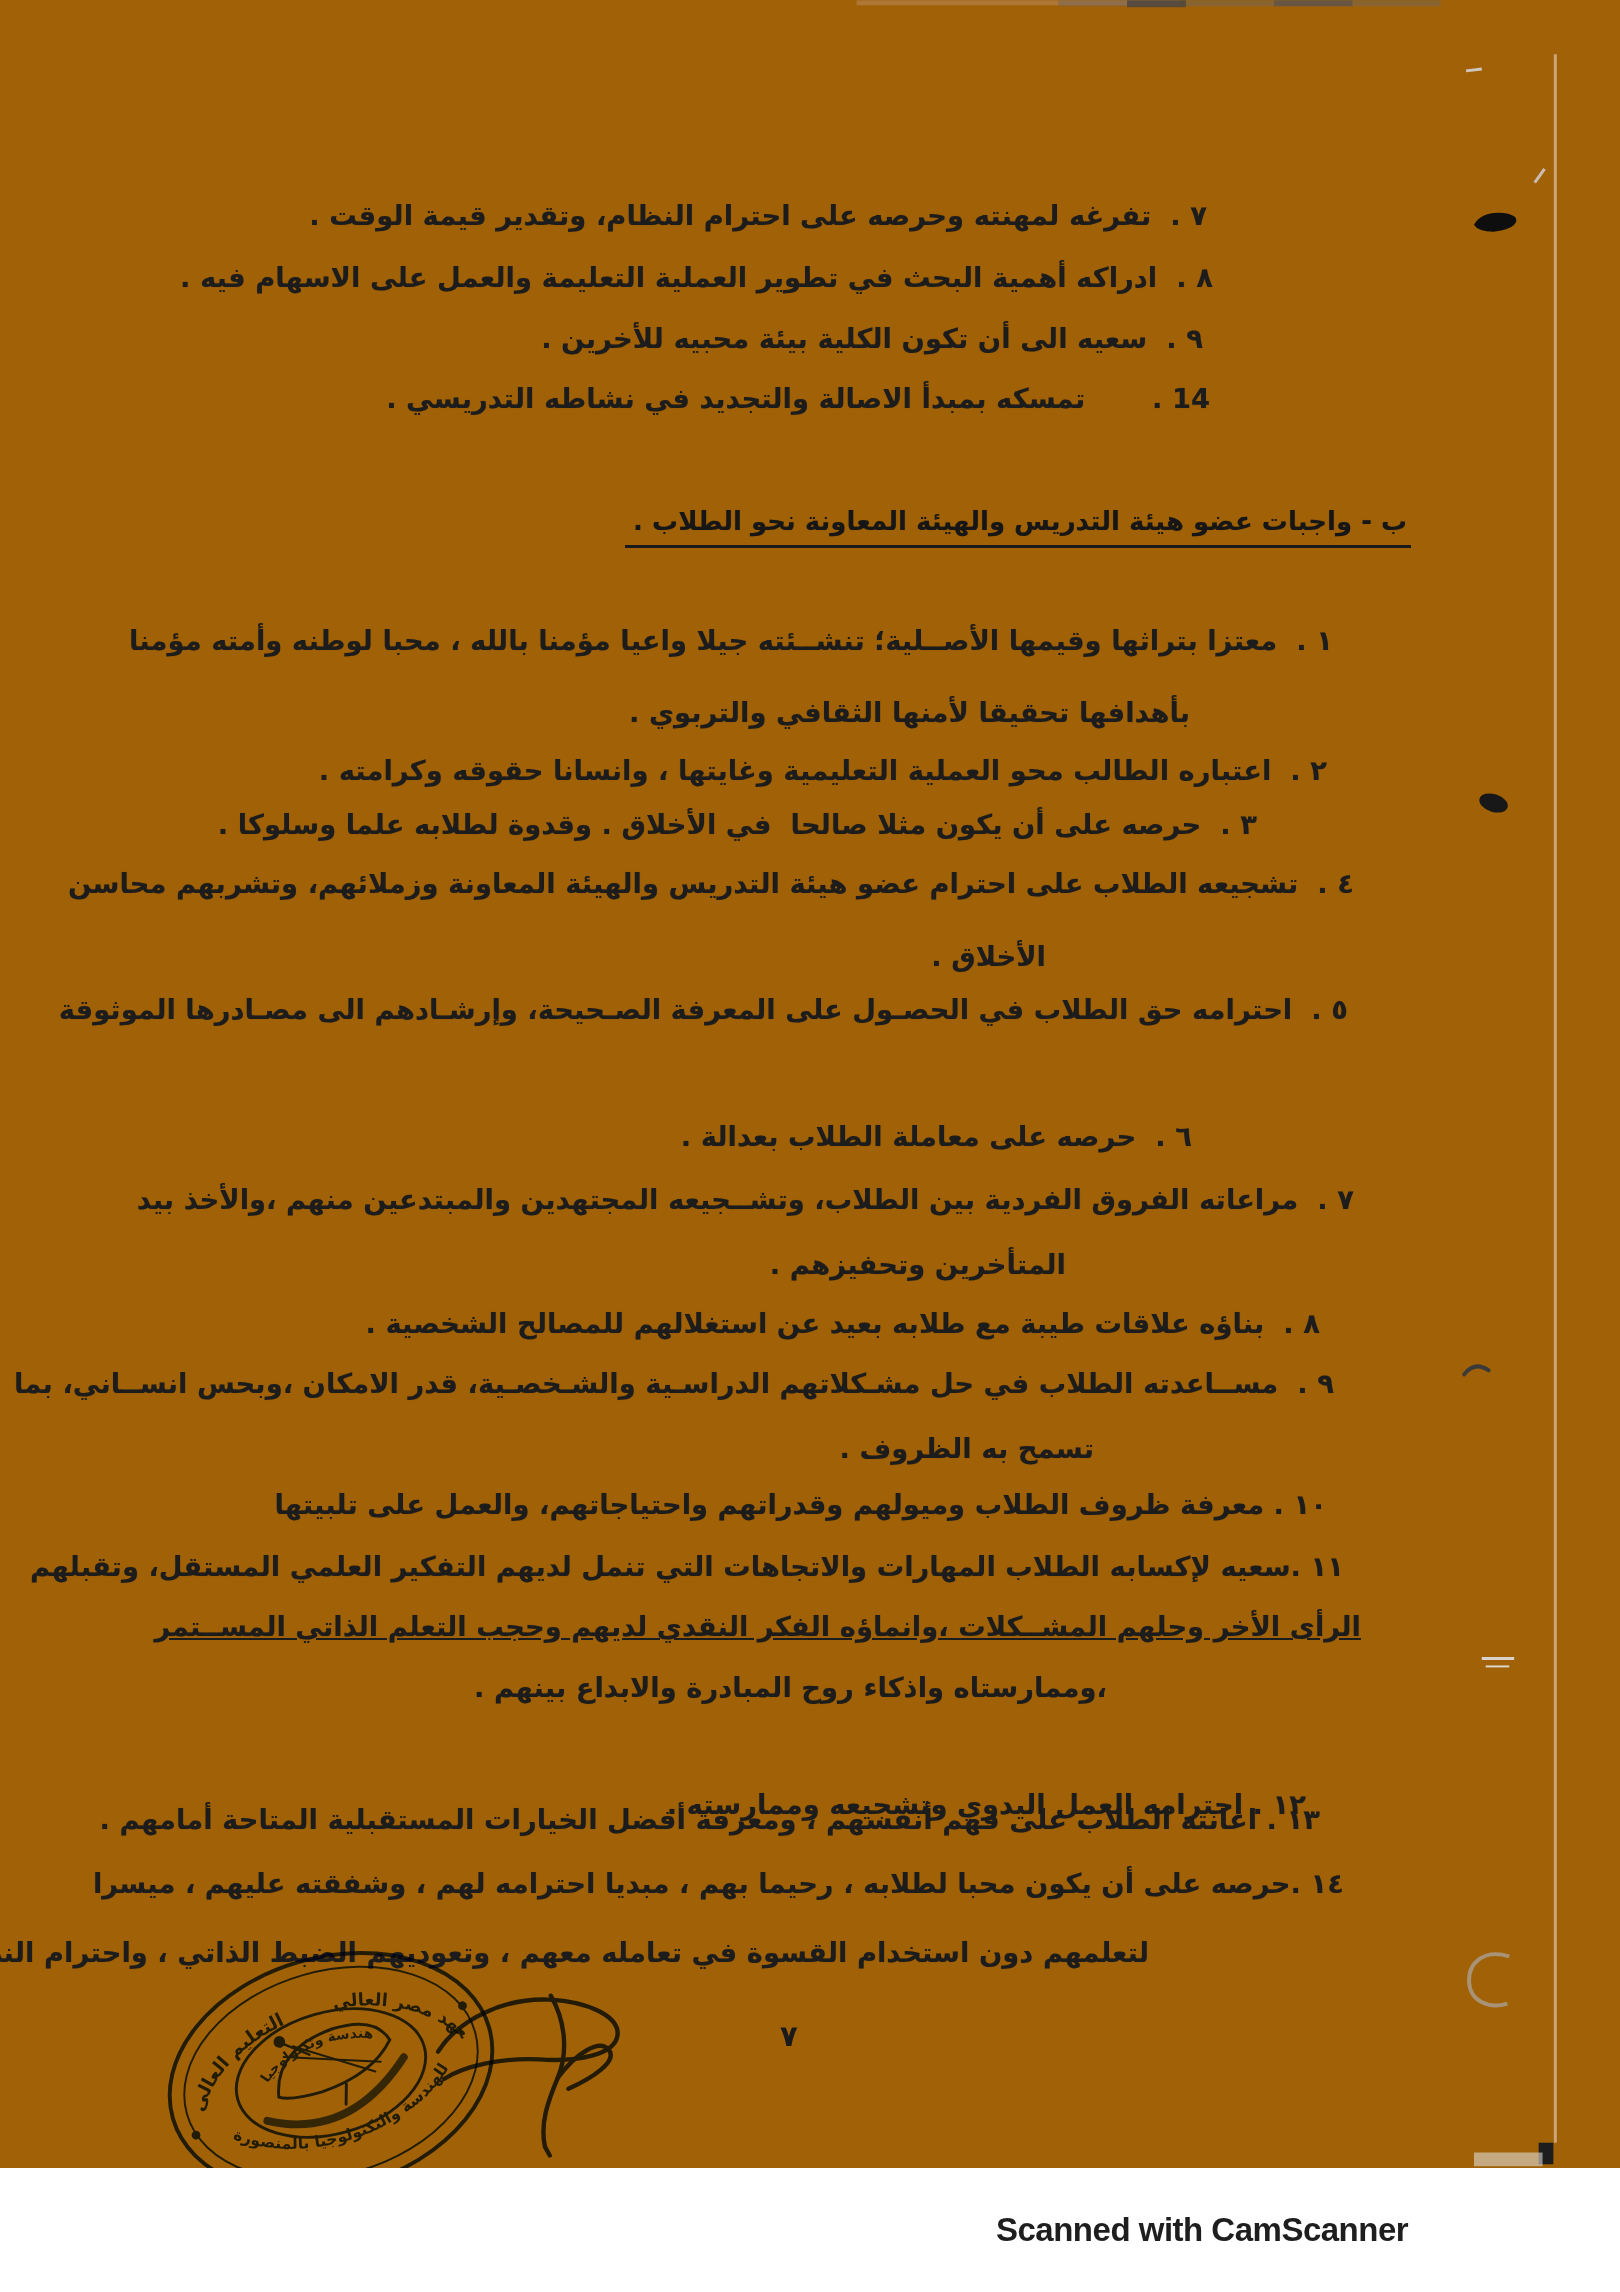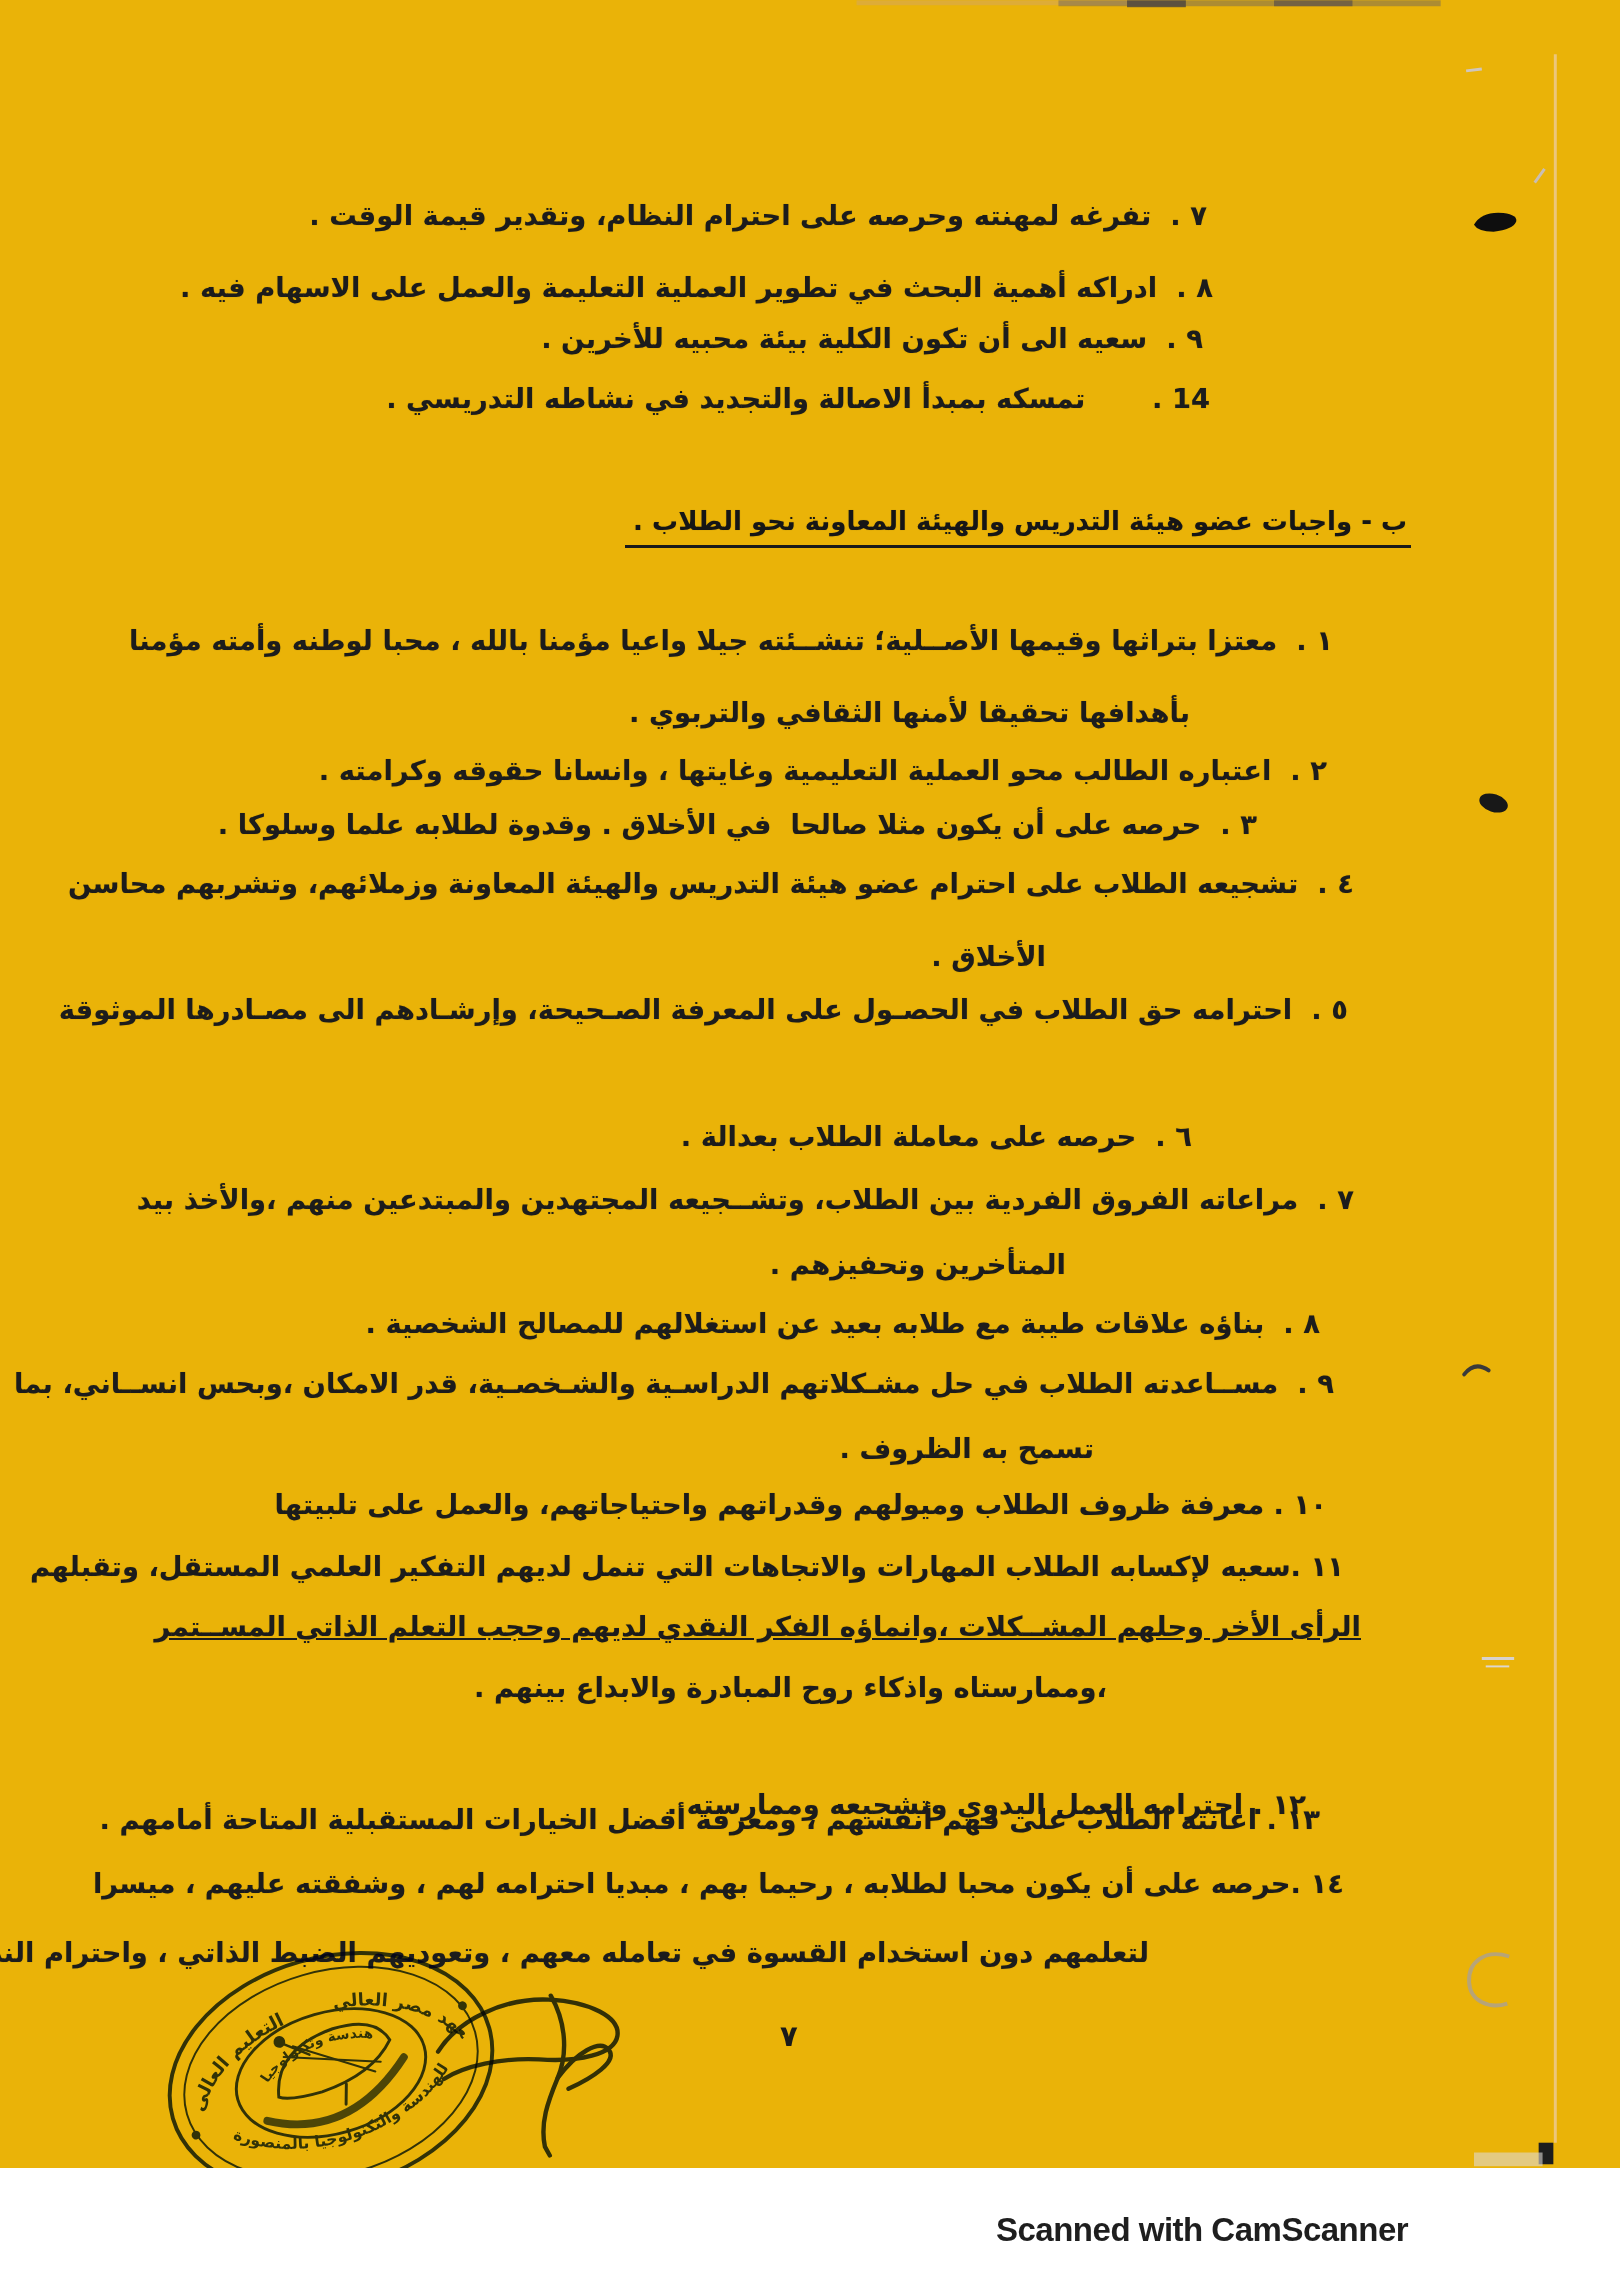--- a/index.html
+++ b/index.html
@@ -1,38 +1,38 @@
 <!DOCTYPE html>
 <html><head>
 <meta charset="utf-8">
 <title>Scanned Document</title>
 <style>
   html,body{margin:0;padding:0;background:#e8e8e8;}
-  .page{position:relative;width:1620px;height:2293px;background:#eab308;overflow:hidden;
+  .page{position:relative;width:1620px;height:2293px;background:#a16207;overflow:hidden;
         font-family:"DejaVu Sans",sans-serif;}
   .ln{position:absolute;direction:rtl;white-space:pre;font-weight:bold;font-size:27.4px;
       color:#1c1c1c;line-height:1.3;text-shadow:0 0 1px rgba(20,20,20,.28);}
   .hd{position:absolute;direction:rtl;white-space:pre;font-weight:bold;font-size:26px;
       color:#161616;border-bottom:3.9px solid #1a1a1a;padding:0 3.9px 8.8px 7.8px;
       text-shadow:0 0 1px rgba(20,20,20,.3);}
   .pagenum{position:absolute;left:780px;top:2019px;font-weight:bold;font-size:29px;color:#1a1a1a;}
   .footer-strip{position:absolute;left:0;bottom:0;width:100%;height:125px;background:#ffffff;}
   .credit{position:absolute;left:996px;top:2211px;font-family:"Liberation Sans",sans-serif;
       font-weight:bold;font-size:33px;letter-spacing:-0.5px;color:#1e1e1e;}
   .overlay{position:absolute;left:0;top:0;pointer-events:none;}
   .stamp{position:absolute;left:143px;top:1919px;mix-blend-mode:multiply;opacity:.92;}
   .sig{mix-blend-mode:multiply;}
 </style>
 </head>
 <body>
 
 <div class="page">
 
   <div class="ln" style="top:198px;right:413px;">٧ .  تفرغه لمهنته وحرصه على احترام النظام، وتقدير قيمة الوقت .</div>
-  <div class="ln" style="top:270px;right:407px;">٨ .  ادراكه أهمية البحث في تطوير العملية التعليمة والعمل على الاسهام فيه .</div>
+  <div class="ln" style="top:260px;right:407px;">٨ .  ادراكه أهمية البحث في تطوير العملية التعليمة والعمل على الاسهام فيه .</div>
   <div class="ln" style="top:321px;right:417px;">٩ .  سعيه الى أن تكون الكلية بيئة محبيه للأخرين .</div>
   <div class="ln" style="top:381px;right:410px;">14 .       تمسكه بمبدأ الاصالة والتجديد في نشاطه التدريسي .</div>
 
   <div class="hd" style="top:506px;right:209px;">ب - واجبات عضو هيئة التدريس والهيئة المعاونة نحو الطلاب .</div>
 
   <div class="ln" style="top:623px;right:287px;">١ .  معتزا بتراثها وقيمها الأصــلية؛ تنشــئته جيلا واعيا مؤمنا بالله ، محبا لوطنه وأمته مؤمنا</div>
   <div class="ln" style="top:695px;right:430px;">بأهدافها تحقيقا لأمنها الثقافي والتربوي .</div>
   <div class="ln" style="top:753px;right:293px;">٢ .  اعتباره الطالب محو العملية التعليمية وغايتها ، وانسانا حقوقه وكرامته .</div>
   <div class="ln" style="top:807px;right:363px;">٣ .  حرصه على أن يكون مثلا صالحا  في الأخلاق . وقدوة لطلابه علما وسلوكا .</div>
   <div class="ln" style="top:866px;right:266px;">٤ .  تشجيعه الطلاب على احترام عضو هيئة التدريس والهيئة المعاونة وزملائهم، وتشربهم محاسن</div>

